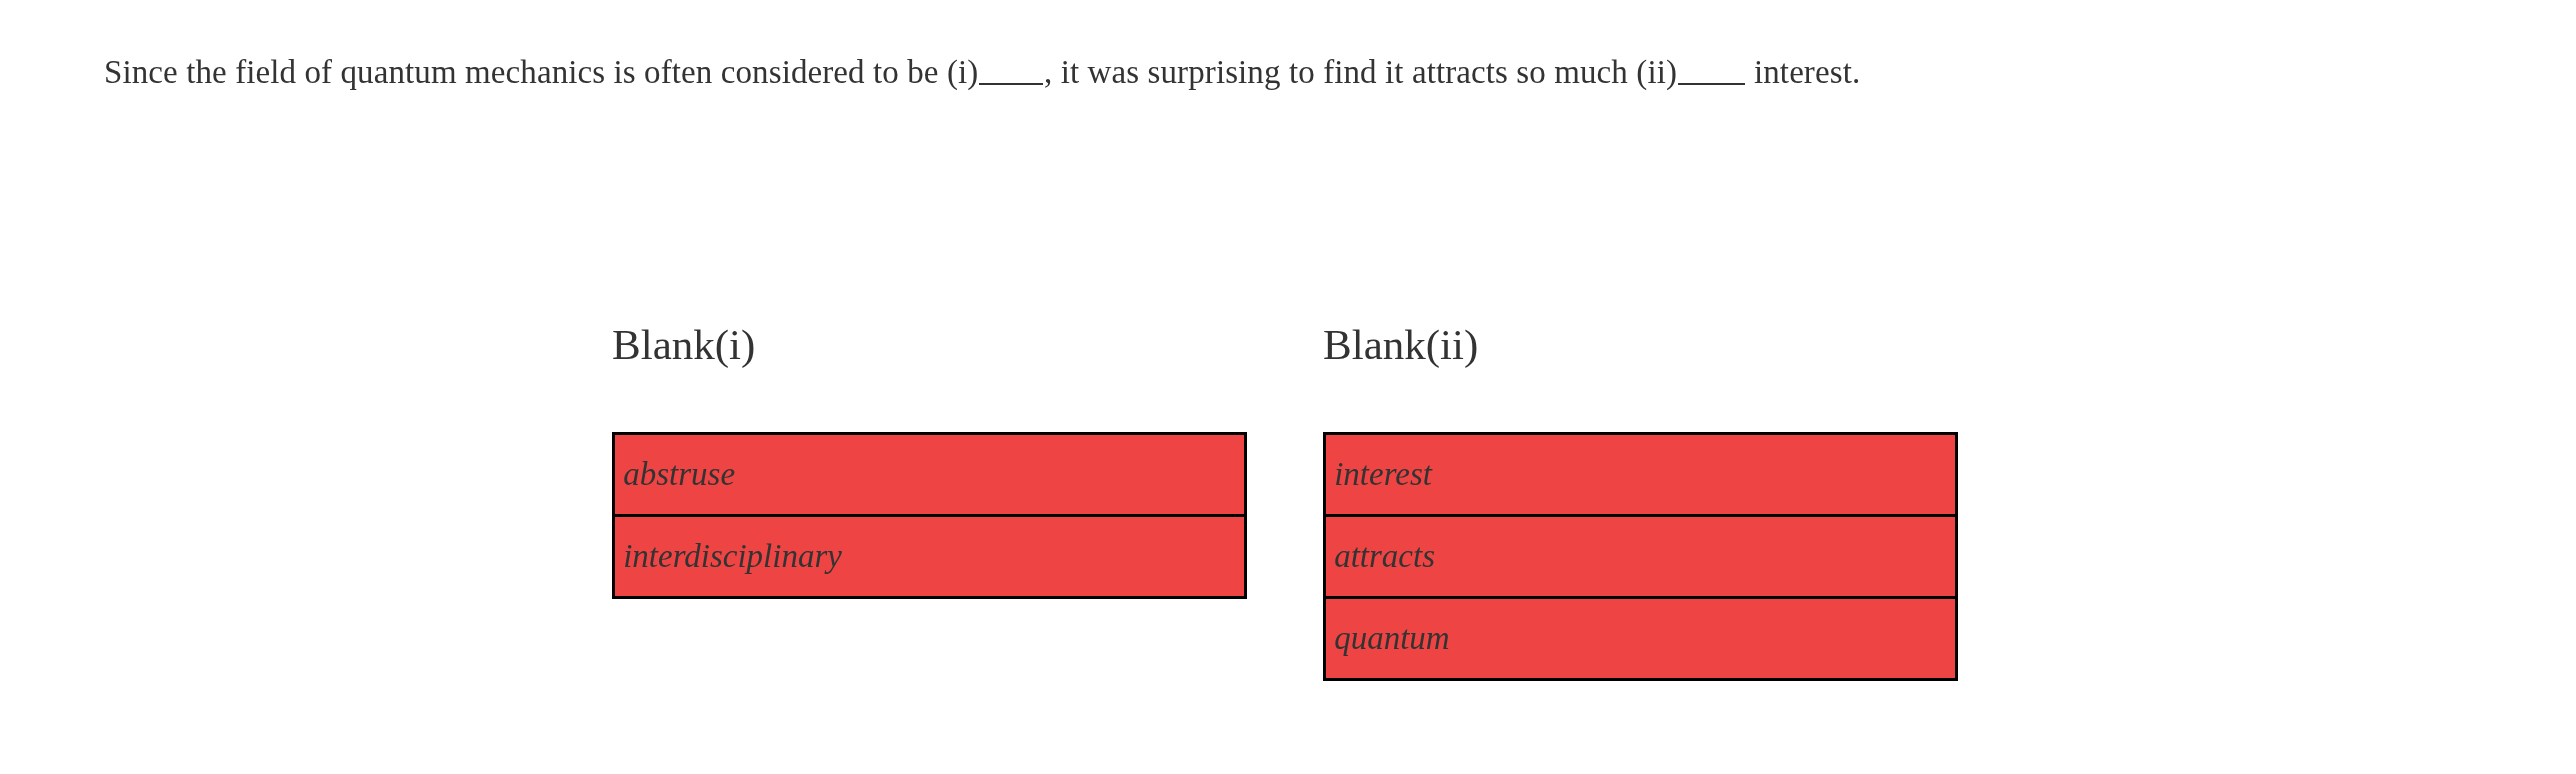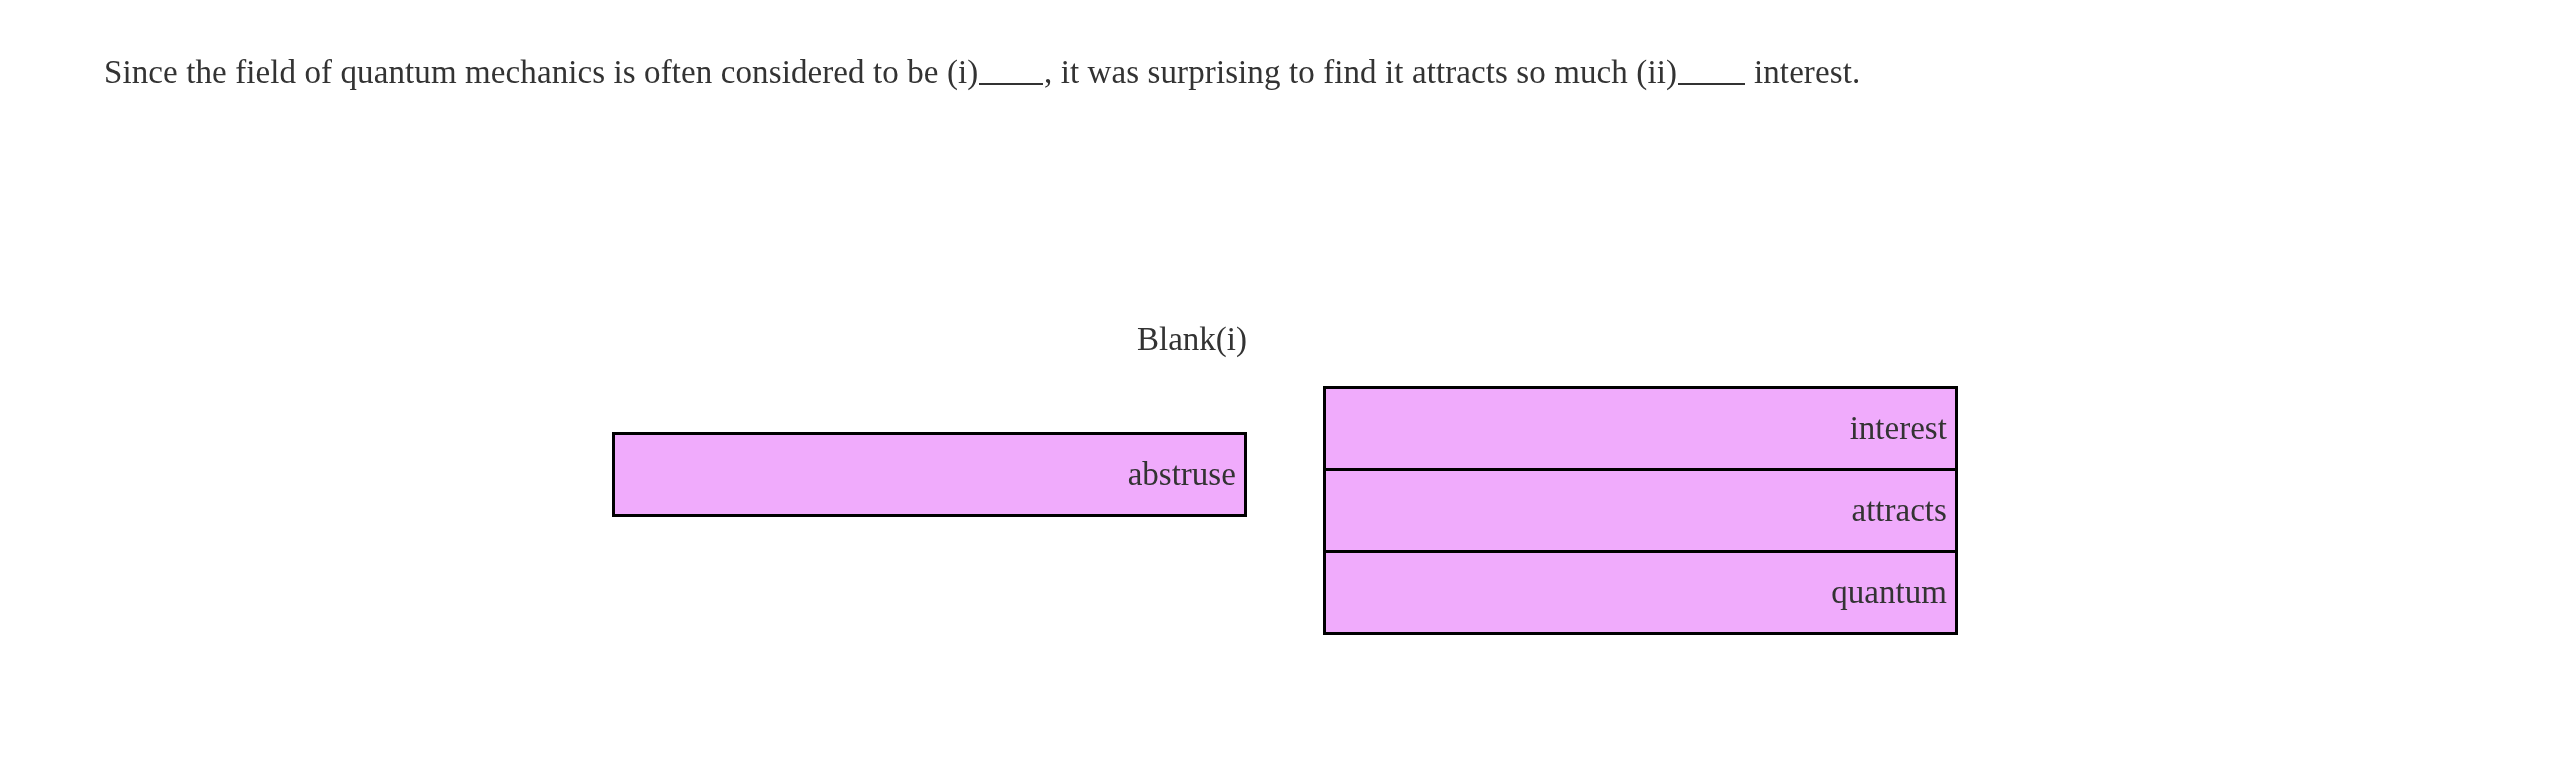--- a/index.html
+++ b/index.html
@@ -57,76 +57,81 @@
   }
 
   .blank-group {
     position: absolute;
     width: 635px;
   }
   .blank-group.group-1 { left: 612px; top: 318px; }
   .blank-group.group-2 { left: 1323px; top: 318px; }
 
   .group-heading {
-    text-align: right;
-    font-size: 33px;
+    text-align: left;
+    font-size: 43px;
     line-height: 1;
     color: #333333;
     height: 46px;
     padding-top: 4.9px;
     box-sizing: border-box;
   }
 
   .choice-table {
     margin-top: 68px;
     border: 3.3px solid #000000;
     border-collapse: collapse;
     width: 635px;
     background: #ffffff;
     table-layout: fixed;
   }
   .choice-table tr + tr .choice-cell {
     border-top: 3.3px solid #000000;
   }
   .choice-cell {
     height: 82px;
-    text-align: right;
+    text-align: left;
     vertical-align: middle;
     font-size: 33px;
     color: #333333;
-    background: #f0abfc;
+    background: #ef4444;
     padding: 0 8.2px;
     box-sizing: border-box;
     cursor: pointer;
     user-select: none;
+    font-style: italic;
   }
 </style>
 </head>
 <body>
 
 <div id="question-root">
 
   <div class="prompt">
     <span class="seg">Since the field of quantum mechanics is often considered to be (i)</span><span class="blank-line"></span><span class="seg">, it was surprising to find it attracts so much (ii)</span><span class="blank-line wide"></span><span class="seg"> interest.</span>
   </div>
 
   <div class="answer-area">
 
     <div class="blank-group group-1">
       <div class="group-heading">Blank(i)</div>
       <table class="choice-table">
         <tbody>
           <tr>
             <td class="choice-cell">abstruse</td>
           </tr>
+          <tr>
+            <td class="choice-cell">interdisciplinary</td>
+          </tr>
         </tbody>
       </table>
     </div>
 
     <div class="blank-group group-2">
+      <div class="group-heading">Blank(ii)</div>
       <table class="choice-table">
         <tbody>
           <tr>
             <td class="choice-cell">interest</td>
           </tr>
           <tr>
             <td class="choice-cell">attracts</td>
           </tr>
           <tr>
             <td class="choice-cell">quantum</td>

